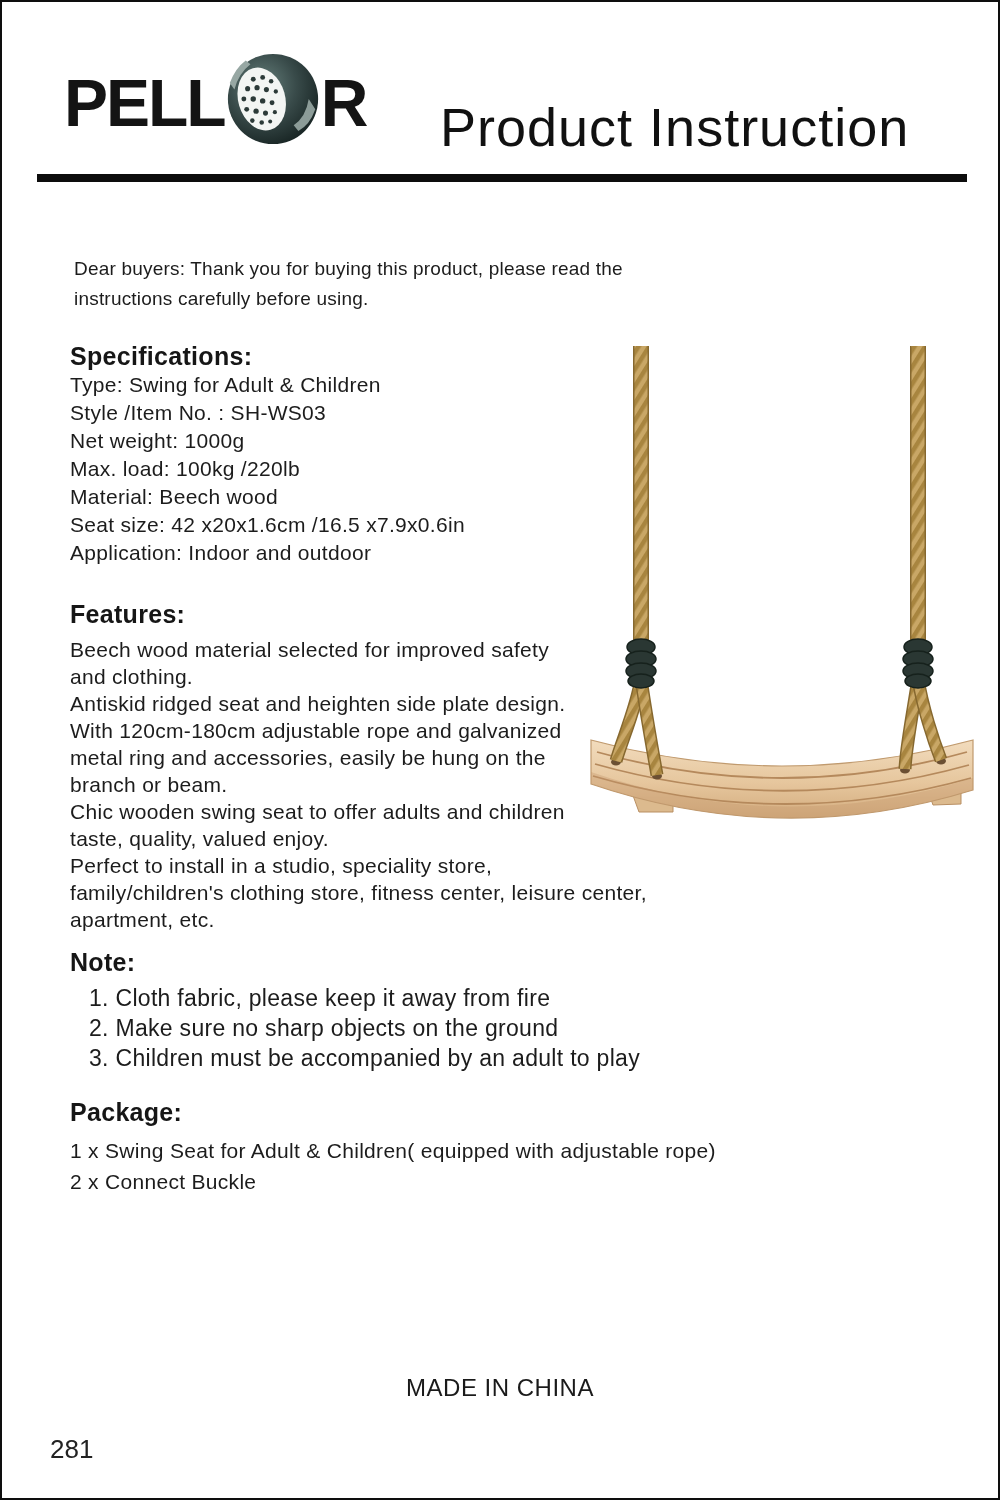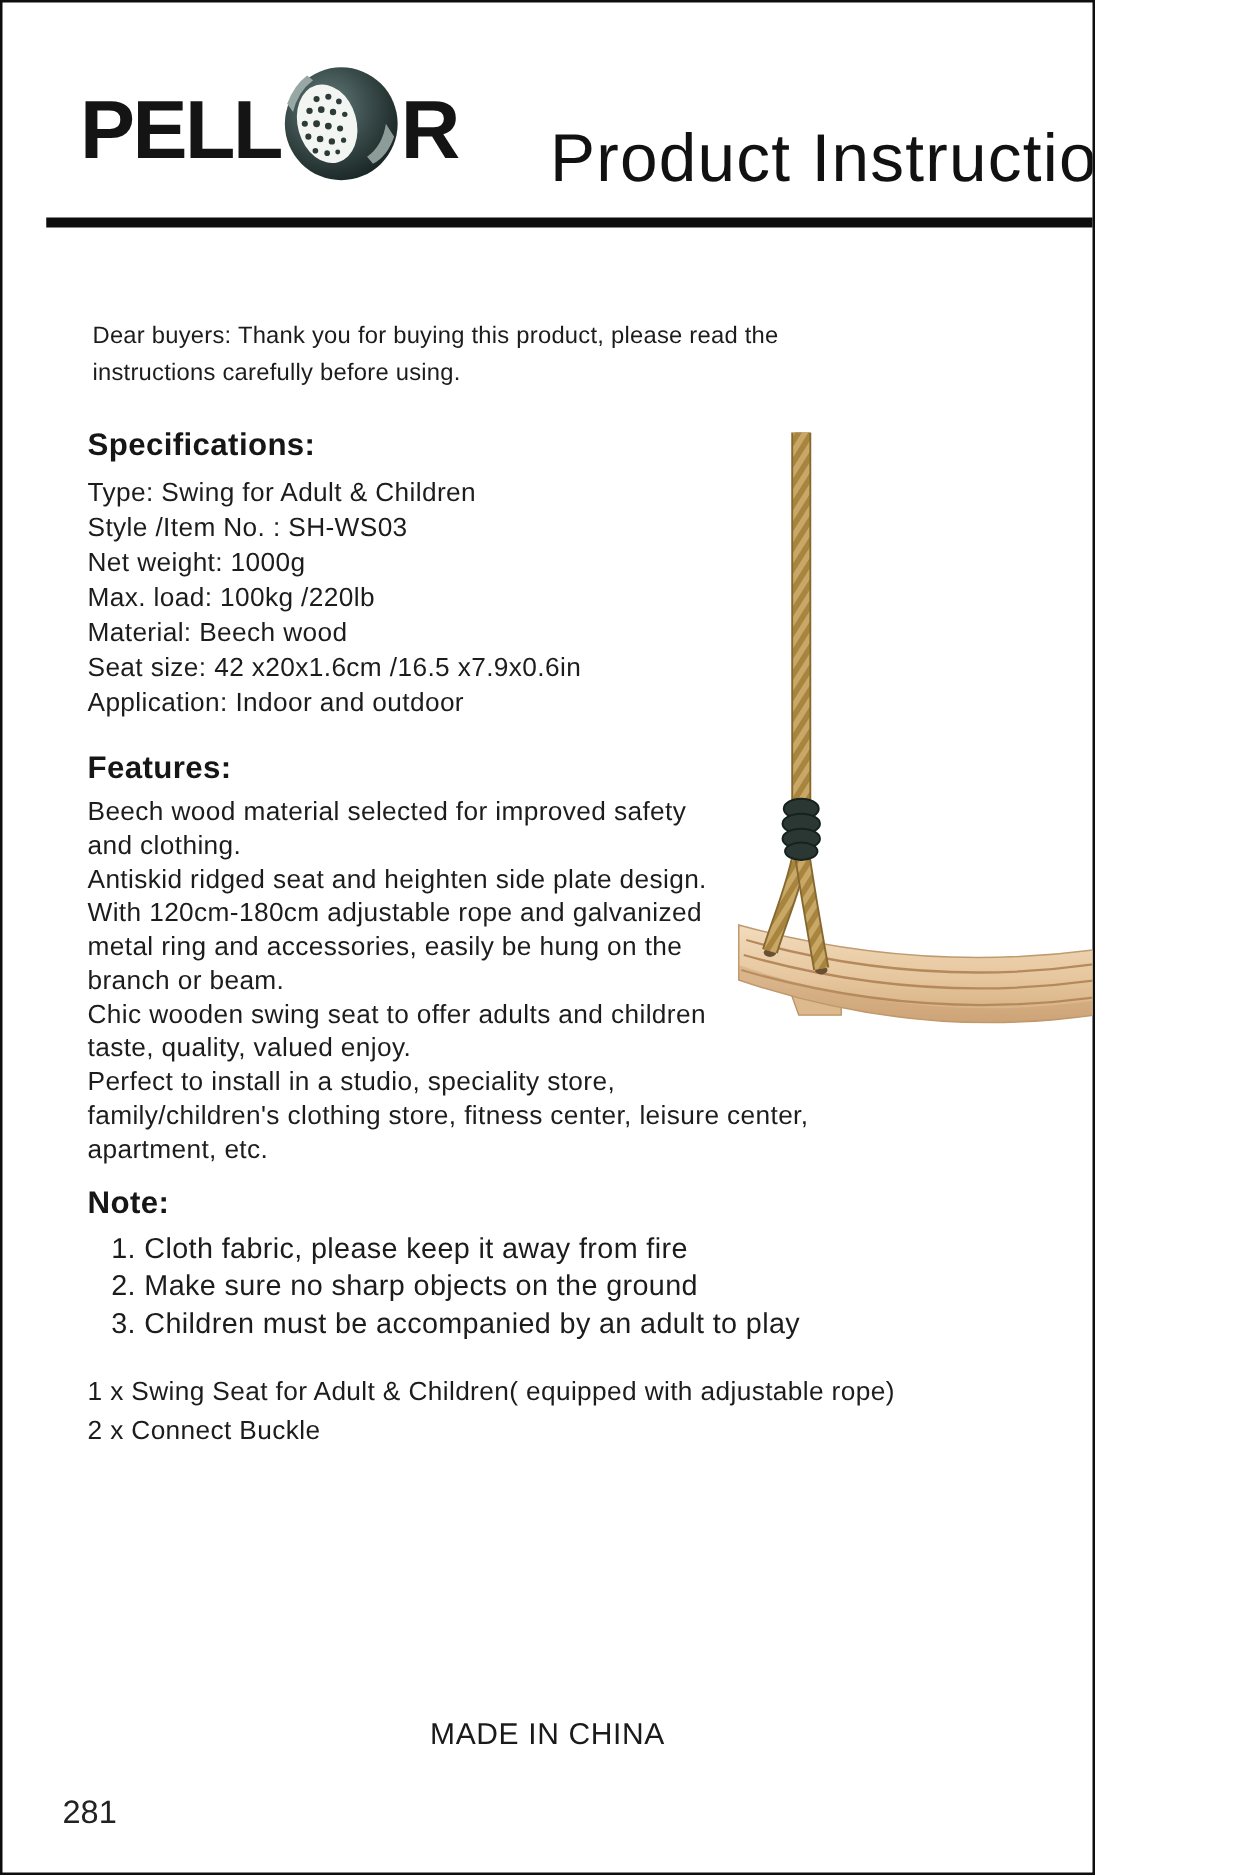--- a/index.html
+++ b/index.html
@@ -1,19 +1,19 @@
 <!DOCTYPE html>
 <html><head>
 <meta charset="utf-8">
 <style>
   * { margin:0; padding:0; box-sizing:border-box; }
   html,body { background:#ffffff; }
   .page {
     position:relative;
-    width:876px; height:1500px;
+    width:1000px; height:1500px;
     background:#ffffff;
     border:2px solid #0e0e0e;
     font-family:"Liberation Sans", sans-serif;
     color:#1c1c1c;
     overflow:hidden;
   }
   
   .logo { position:absolute; left:62px; top:54px; display:flex; align-items:center; }
   .brand-txt {
     font-size:66px; font-weight:900; letter-spacing:-2px; color:#141414;
@@ -35,21 +35,21 @@
   }
   .header-rule {
     position:absolute; left:35px; top:172px; width:930px; height:8px; background:#0d0d0d;
   }
   
   .intro { position:absolute; left:72px; top:252px; font-size:19px; line-height:30px; letter-spacing:.2px; }
   
   .section { position:absolute; left:68px; }
   .section h2 { font-size:25px; font-weight:bold; letter-spacing:.3px; color:#161616; }
   .sec-specs { top:340px; }
-  .sec-specs h2 { margin-bottom:10px; }
+  .sec-specs h2 { }
   .sec-specs .line { font-size:21px; line-height:28px; letter-spacing:.3px; }
   .sec-features { top:598px; }
   .sec-features h2 { margin-bottom:7px; }
   .sec-features .line { font-size:21px; line-height:27px; letter-spacing:.3px; }
   .sec-note { top:946px; }
   .sec-note h2 { margin-bottom:6px; }
   .sec-note .line { font-size:23px; line-height:30px; letter-spacing:.3px;margin-left:19px; }
   .sec-package { top:1096px; }
   .sec-package h2 { margin-bottom:8px; }
   .sec-package .line { font-size:21px; line-height:31px; letter-spacing:.3px; }
@@ -137,20 +137,21 @@
   </div>
 
   <div class="section sec-note">
     <h2>Note:</h2>
     <div class="line">1. Cloth fabric, please keep it away from fire</div>
     <div class="line">2. Make sure no sharp objects on the ground</div>
     <div class="line">3. Children must be accompanied by an adult to play</div>
   </div>
 
   <div class="section sec-package">
+    <h2>Package:</h2>
     <div class="line">1 x Swing Seat for Adult &amp; Children( equipped with adjustable rope)</div>
     <div class="line">2 x Connect Buckle</div>
   </div>
 
   <svg class="swing" viewBox="0 0 402 480">
     <defs>
       <pattern id="ropePat" width="9" height="9" patternUnits="userSpaceOnUse" patternTransform="rotate(32)">
         <rect width="9" height="9" fill="#c9a766"></rect>
         <rect width="4.5" height="9" fill="#a8853f"></rect>
       </pattern>

